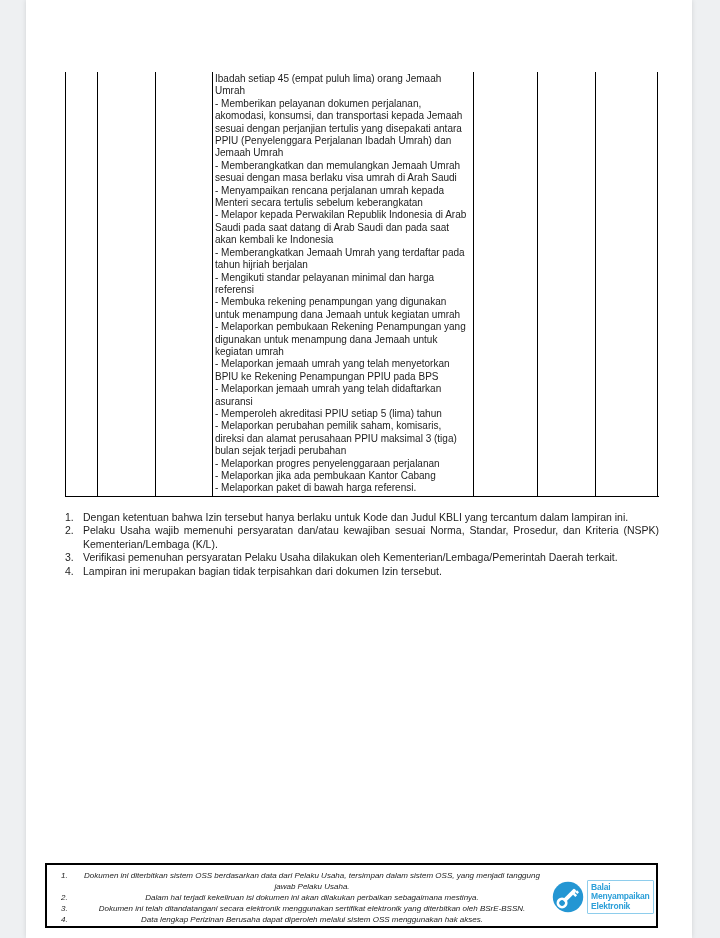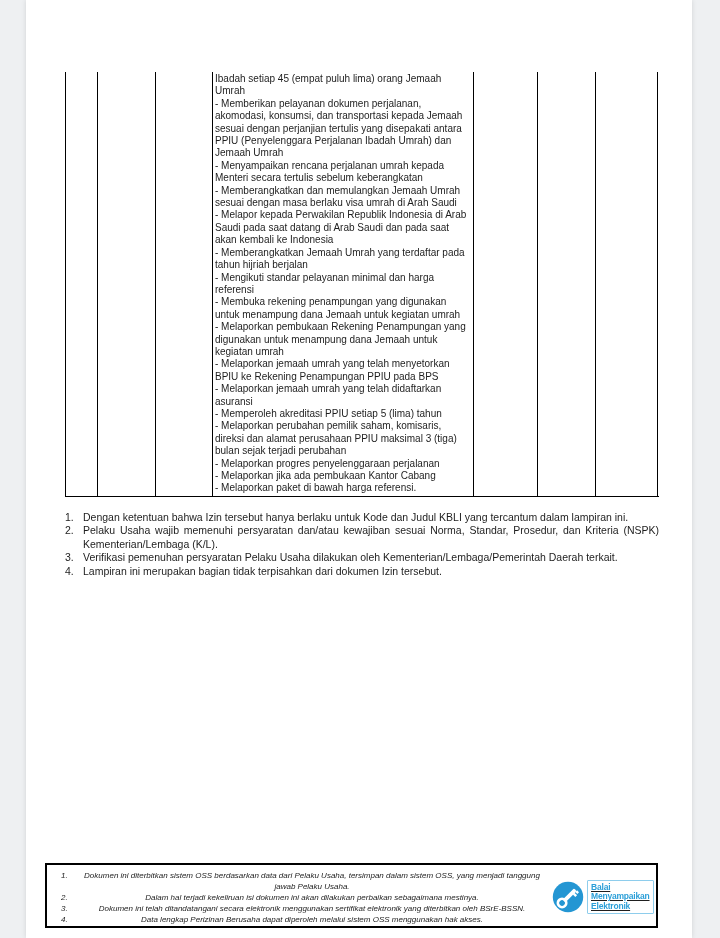--- a/index.html
+++ b/index.html
@@ -53,42 +53,42 @@
   .disc-num{flex:none;width:21px;}
   .disc-text{flex:1;padding-right:6px;text-align:center;}
   
   .bsre-logo{
     flex:none;width:96px;height:44px;margin:10px 8px 0 0;
     display:flex;align-items:center;background:#fff;
   }
   .bsre-icon{flex:none;width:32px;height:32px;margin-right:3px;}
   .bsre-textbox{
     flex:none;box-sizing:border-box;border:1px solid #8ecdec;
-    padding:2px 3px;border-radius:1px;text-decoration:underline;
+    padding:2px 3px;border-radius:1px;
   }
   .bsre-line{
     font-size:8.5px;line-height:9.5px;font-weight:bold;
     color:#2b9fd8;letter-spacing:-0.2px;white-space:nowrap;
   }
 </style>
 </head>
 <body>
 
 <div class="paper">
 
   <div class="doc-table">
     <div class="col c1"></div>
     <div class="col c2"></div>
     <div class="col c3"></div>
     <div class="col c4">
       <div class="obligations">
         <div class="obligation-item">Ibadah setiap 45 (empat puluh lima) orang Jemaah Umrah</div>
         <div class="obligation-item">- Memberikan pelayanan dokumen perjalanan, akomodasi, konsumsi, dan transportasi kepada Jemaah sesuai dengan perjanjian tertulis yang disepakati antara PPIU (Penyelenggara Perjalanan Ibadah Umrah) dan Jemaah Umrah</div>
+        <div class="obligation-item">- Memberangkatkan dan memulangkan Jemaah Umrah sesuai dengan masa berlaku visa umrah di Arah Saudi</div>
         <div class="obligation-item">- Menyampaikan rencana perjalanan umrah kepada Menteri secara tertulis sebelum keberangkatan</div>
-        <div class="obligation-item">- Memberangkatkan dan memulangkan Jemaah Umrah sesuai dengan masa berlaku visa umrah di Arah Saudi</div>
         <div class="obligation-item">- Melapor kepada Perwakilan Republik Indonesia di Arab Saudi pada saat datang di Arab Saudi dan pada saat akan kembali ke Indonesia</div>
         <div class="obligation-item">- Memberangkatkan Jemaah Umrah yang terdaftar pada tahun hijriah berjalan</div>
         <div class="obligation-item">- Mengikuti standar pelayanan minimal dan harga referensi</div>
         <div class="obligation-item">- Membuka rekening penampungan yang digunakan untuk menampung dana Jemaah untuk kegiatan umrah</div>
         <div class="obligation-item">- Melaporkan pembukaan Rekening Penampungan yang digunakan untuk menampung dana Jemaah untuk kegiatan umrah</div>
         <div class="obligation-item">- Melaporkan jemaah umrah yang telah menyetorkan BPIU ke Rekening Penampungan PPIU pada BPS</div>
         <div class="obligation-item">- Melaporkan jemaah umrah yang telah didaftarkan asuransi</div>
         <div class="obligation-item">- Memperoleh akreditasi PPIU setiap 5 (lima) tahun</div>
         <div class="obligation-item">- Melaporkan perubahan pemilik saham, komisaris, direksi dan alamat perusahaan PPIU maksimal 3 (tiga) bulan sejak terjadi perubahan</div>
         <div class="obligation-item">- Melaporkan progres penyelenggaraan perjalanan</div>

